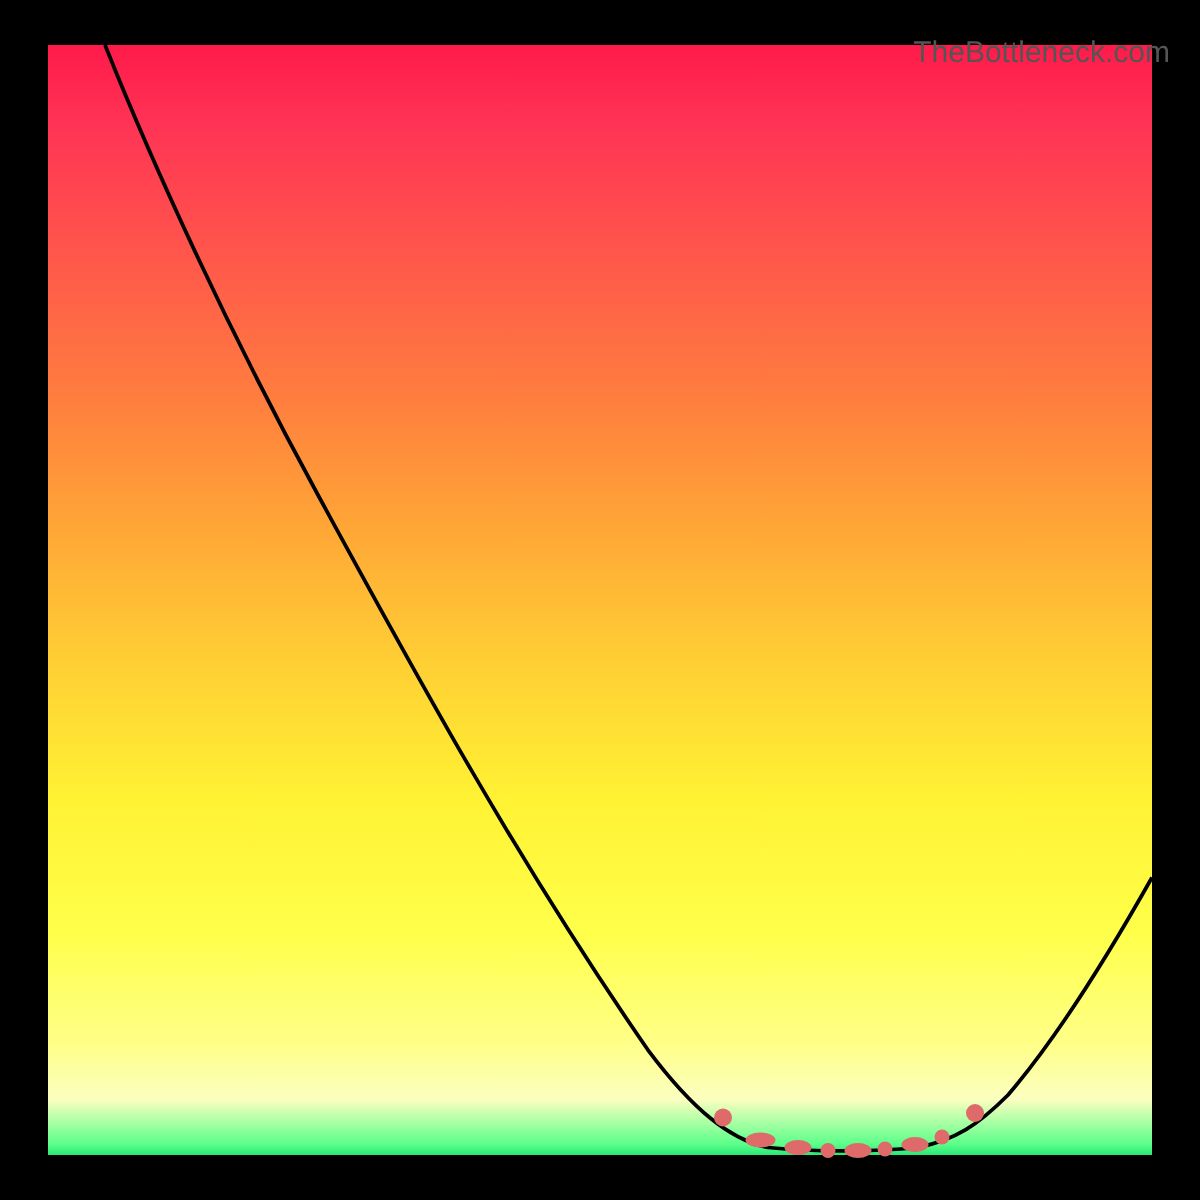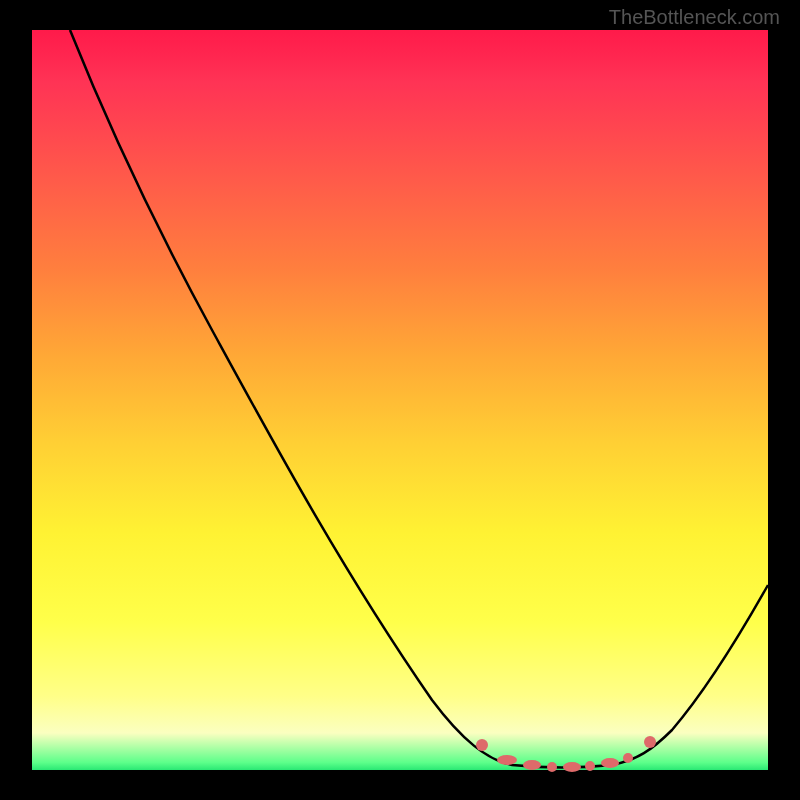--- a/index.html
+++ b/index.html
@@ -6,21 +6,21 @@
   body {
     width: 800px;
     height: 800px;
     background: #000;
     position: relative;
     overflow: hidden;
     font-family: Arial, sans-serif;
   }
   .watermark {
     position: absolute;
-    top: 6px;
+    top: 24px;
     right: 20px;
     color: #555;
     font-size: 20px;
     font-weight: 500;
     z-index: 10;
   }
   .plot-area {
     position: absolute;
     left: 32px;
     top: 30px;

